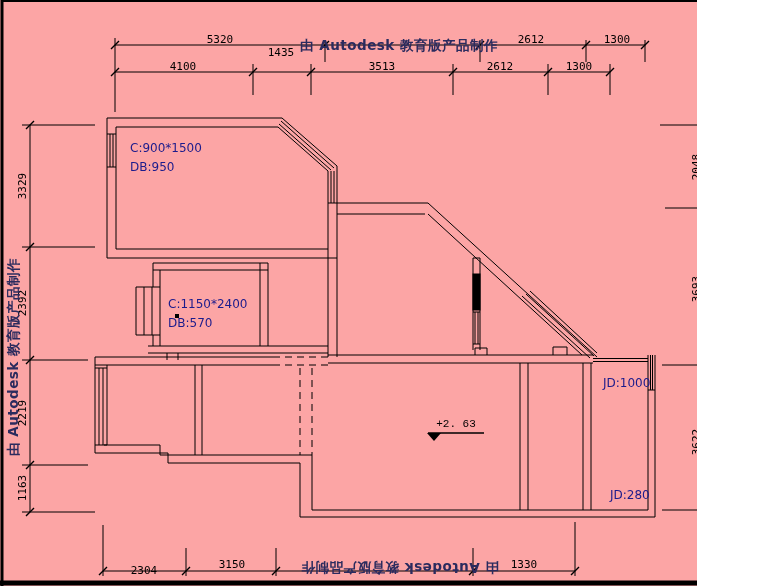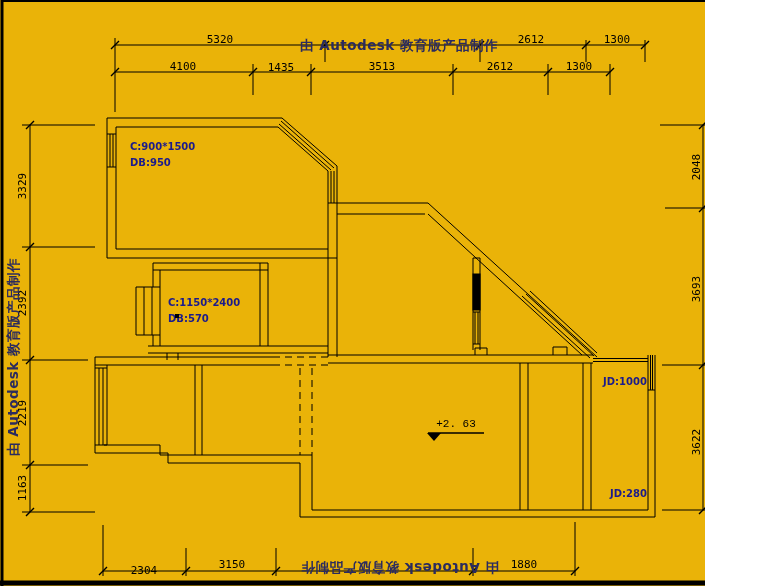--- a/index.html
+++ b/index.html
@@ -1,23 +1,23 @@
 <!DOCTYPE html>
 <html><head>
 <meta charset="utf-8">
 <style>
   html,body{margin:0;padding:0;background:#fff;}
-  #stage{position:relative;width:697px;height:586px;background:#eab308;overflow:hidden;
-         font-family:"DejaVu Sans",sans-serif;padding-left:8px;}
+  #stage{position:relative;width:697px;height:586px;background:#fca5a5;overflow:hidden;
+         font-family:"DejaVu Sans",sans-serif;}
   svg{position:absolute;left:0;top:0;}
   .dim{position:absolute;font-family:"DejaVu Sans Mono","Liberation Mono",monospace;
        font-size:11px;color:#000;white-space:nowrap;transform:translate(-50%,-50%);line-height:1;}
   .dim.v{transform:translate(-50%,-50%) rotate(-90deg);}
-  .ann{position:absolute;font-family:"DejaVu Sans",sans-serif;font-size:10px;
-       color:#1b1b8c;white-space:nowrap;line-height:1.6;font-weight:bold;}
+  .ann{position:absolute;font-family:"DejaVu Sans",sans-serif;font-size:12px;
+       color:#1b1b8c;white-space:nowrap;line-height:1.6;}
   .lvl{position:absolute;font-family:Liberation Mono, monospace;
        font-size:11px;color:#000;white-space:nowrap;transform:translate(-50%,-50%);}
   .wm{position:absolute;font-family:"DejaVu Sans","Liberation Sans",sans-serif;
       font-weight:bold;font-size:13.5px;color:#2b2b5e;white-space:nowrap;letter-spacing:0.5px;}
   .wm.top{transform:translate(-50%,-50%);}
   .wm.bottom{transform:translate(-50%,-50%) rotate(180deg);}
   .wm.left{transform:translate(-50%,-50%) rotate(-90deg);}
   .dot{position:absolute;width:4px;height:4px;background:#000;}
 </style>
 </head>
@@ -197,38 +197,38 @@
       <line x1="428" y1="433" x2="484" y2="433" stroke="#000" stroke-width="1.5"></line>
       <polygon points="427,433 441,433 434,441" fill="#000"></polygon>
     </g>
   </svg>
 
   <div class="dim" style="left:220px;top:39px">5320</div>
   <div class="dim" style="left:531px;top:39px">2612</div>
   <div class="dim" style="left:617px;top:39px">1300</div>
 
   <div class="dim" style="left:183px;top:66px">4100</div>
-  <div class="dim" style="left:281px;top:67px">1435</div>
+  <div class="dim" style="left:281px;top:52px">1435</div>
   <div class="dim" style="left:382px;top:66px">3513</div>
   <div class="dim" style="left:500px;top:66px">2612</div>
   <div class="dim" style="left:579px;top:66px">1300</div>
 
   <div class="dim v" style="left:22px;top:186px">3329</div>
   <div class="dim v" style="left:22px;top:303px">2392</div>
   <div class="dim v" style="left:22px;top:413px">2219</div>
   <div class="dim v" style="left:22px;top:488px">1163</div>
 
   <div class="dim v" style="left:696px;top:167px">2048</div>
   <div class="dim v" style="left:696px;top:289px">3693</div>
   <div class="dim v" style="left:696px;top:442px">3622</div>
   <div class="dim v" style="left:722px;top:318px">9843</div>
 
   <div class="dim" style="left:144px;top:570px">2304</div>
   <div class="dim" style="left:232px;top:564px">3150</div>
-  <div class="dim" style="left:524px;top:564px">1880</div>
+  <div class="dim" style="left:524px;top:564px">1330</div>
 
   <div class="ann" style="left:130px;top:139px">
     <div>C:900*1500</div>
     <div>DB:950</div>
   </div>
   <div class="ann" style="left:168px;top:295px">
     <div>C:1150*2400</div>
     <div>DB:570</div>
   </div>
   <div class="dot" style="left:175px;top:314px"></div>

